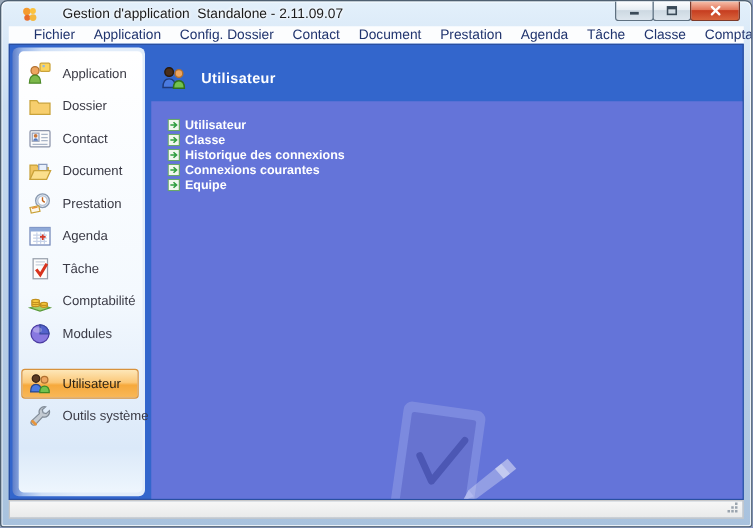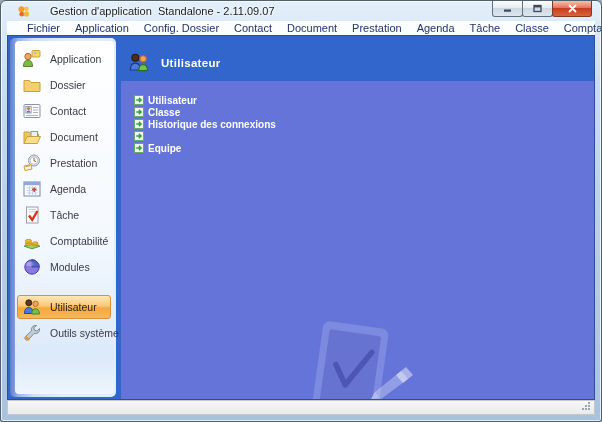--- a/index.html
+++ b/index.html
@@ -296,20 +296,21 @@
             </span>
           <span class="link-label">Historique des connexions</span>
         </div>
         <div class="link-row">
           <span style="display:flex;">
               <svg width="10" height="10" viewBox="0 0 10 10">
                 <rect x=".5" y=".5" width="9" height="9" fill="#f2f8ee" stroke="#69a869"></rect>
                 <path d="M2.3 5h4.2M4.8 2.8L7.2 5 4.8 7.2" stroke="#2f9e3f" stroke-width="1.3" fill="none"></path>
               </svg>
             </span>
+          <span class="link-label">Connexions courantes</span>
         </div>
         <div class="link-row">
           <span style="display:flex;">
               <svg width="10" height="10" viewBox="0 0 10 10">
                 <rect x=".5" y=".5" width="9" height="9" fill="#f2f8ee" stroke="#69a869"></rect>
                 <path d="M2.3 5h4.2M4.8 2.8L7.2 5 4.8 7.2" stroke="#2f9e3f" stroke-width="1.3" fill="none"></path>
               </svg>
             </span>
           <span class="link-label">Equipe</span>
         </div>

